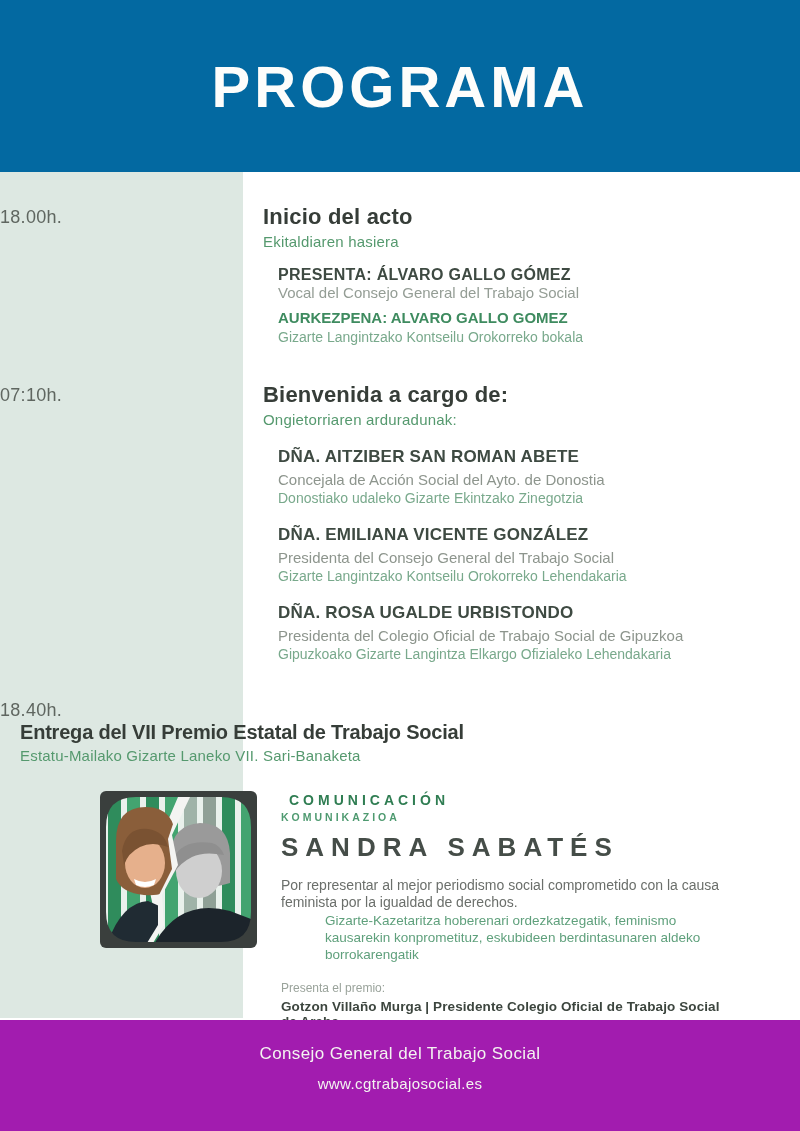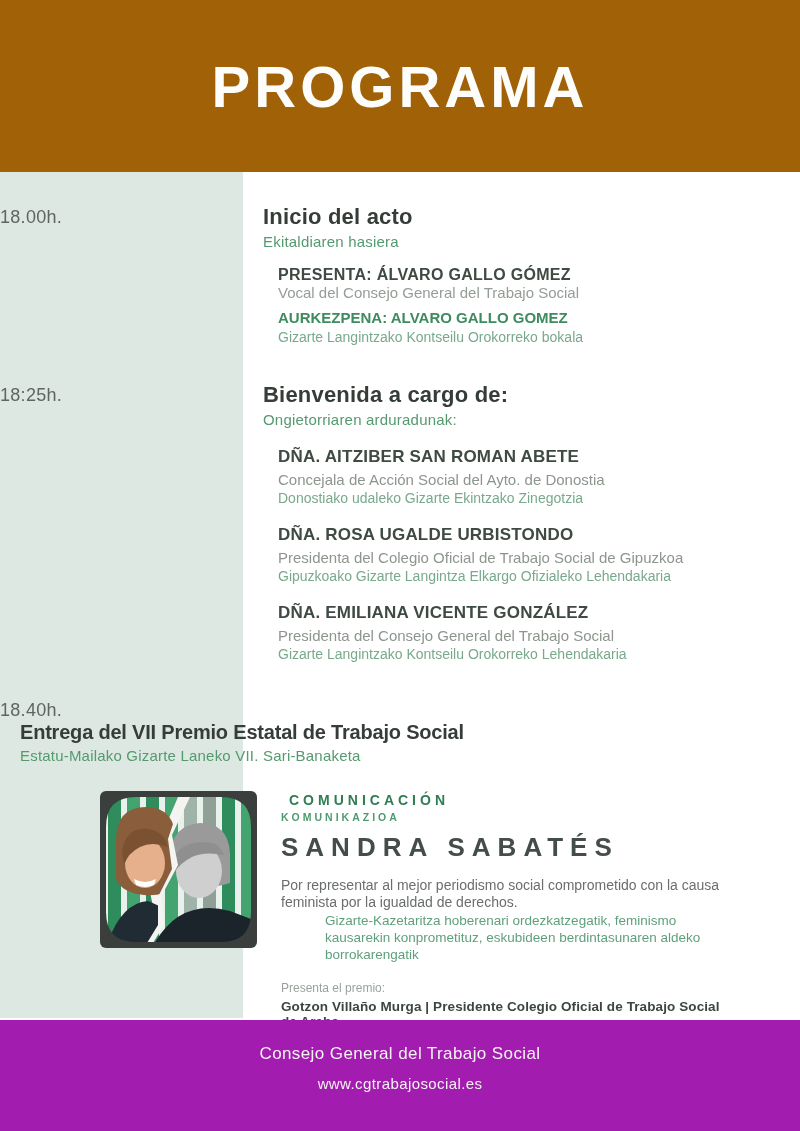--- a/index.html
+++ b/index.html
@@ -4,21 +4,21 @@
 <style>
   * { margin:0; padding:0; box-sizing:border-box; }
   body { background:#888; font-family:"Liberation Sans","DejaVu Sans",sans-serif; }
   .page {
     position:relative; width:800px; height:1131px; margin:0 auto;
     background:#ffffff; overflow:hidden;
   }
   
   .banner {
     position:absolute; top:0; left:0; width:800px; height:172px;
-    background:#a16207; display:flex; align-items:center; justify-content:center;
+    background:#0369a1; display:flex; align-items:center; justify-content:center;
   }
   .banner-title {
     color:#FDFDFB; font-size:58px; font-weight:bold; letter-spacing:4px;
   }
   
   .mint-rail {
     position:absolute; top:172px; left:0; width:243px; height:846px;
     background:#DDE8E2;
   }
   
@@ -87,39 +87,39 @@
         <div class="entry">
           <div class="entry-bold">PRESENTA: ÁLVARO GALLO GÓMEZ</div>
           <div class="entry-gray">Vocal del Consejo General del Trabajo Social</div>
           <div class="entry-gbold">AURKEZPENA: ALVARO GALLO GOMEZ</div>
           <div class="entry-green">Gizarte Langintzako Kontseilu Orokorreko bokala</div>
         </div>
       </div>
     </div>
 
     <div class="row row-2">
-      <div class="time-cell">18:25h.</div>
+      <div class="time-cell">07:10h.</div>
       <div class="content-cell">
         <div class="row-title">Bienvenida a cargo de:</div>
         <div class="row-sub">Ongietorriaren arduradunak:</div>
 
         <div class="speaker">
           <div class="speaker-name">DÑA. AITZIBER SAN ROMAN ABETE</div>
           <div class="speaker-role">Concejala de Acción Social del Ayto. de Donostia</div>
           <div class="speaker-role-eu">Donostiako udaleko Gizarte Ekintzako Zinegotzia</div>
         </div>
         <div class="speaker">
+          <div class="speaker-name">DÑA. EMILIANA VICENTE GONZÁLEZ</div>
+          <div class="speaker-role">Presidenta del Consejo General del Trabajo Social</div>
+          <div class="speaker-role-eu">Gizarte Langintzako Kontseilu Orokorreko Lehendakaria</div>
+        </div>
+        <div class="speaker">
           <div class="speaker-name">DÑA. ROSA UGALDE URBISTONDO</div>
           <div class="speaker-role">Presidenta del Colegio Oficial de Trabajo Social de Gipuzkoa</div>
           <div class="speaker-role-eu">Gipuzkoako Gizarte Langintza Elkargo Ofizialeko Lehendakaria</div>
-        </div>
-        <div class="speaker">
-          <div class="speaker-name">DÑA. EMILIANA VICENTE GONZÁLEZ</div>
-          <div class="speaker-role">Presidenta del Consejo General del Trabajo Social</div>
-          <div class="speaker-role-eu">Gizarte Langintzako Kontseilu Orokorreko Lehendakaria</div>
         </div>
       </div>
     </div>
 
     <div class="row row-3">
       <div class="time-cell">18.40h.</div>
       <div class="content-cell">
         <div class="row-title small">Entrega del VII Premio Estatal de Trabajo Social</div>
         <div class="row-sub">Estatu-Mailako Gizarte Laneko VII. Sari-Banaketa</div>
       </div>

